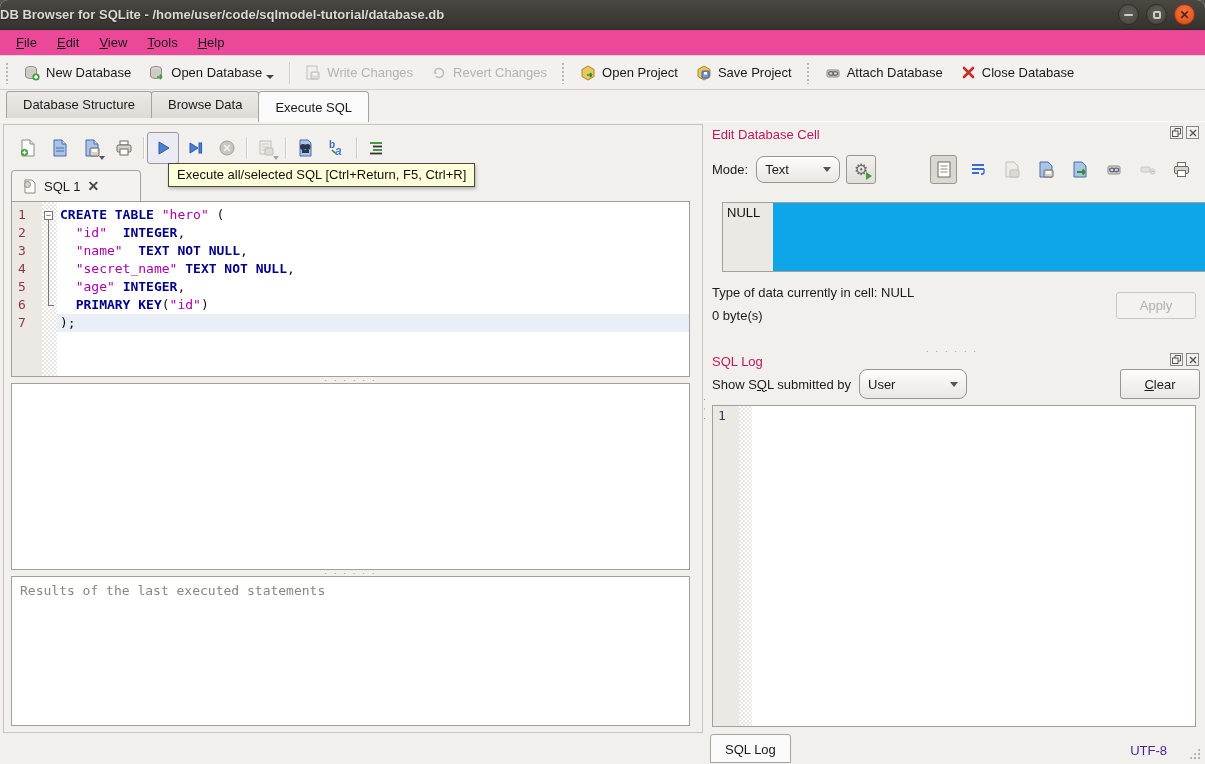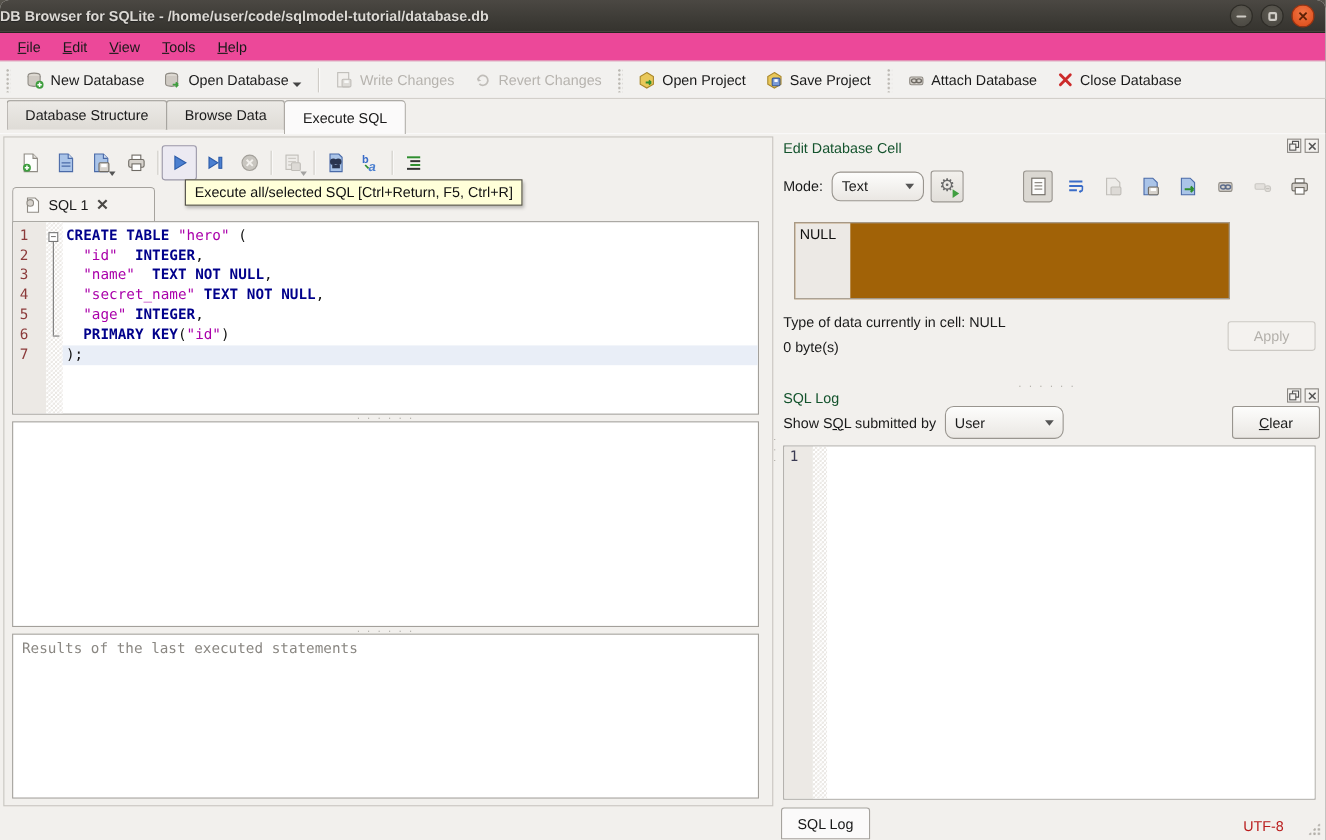--- a/index.html
+++ b/index.html
@@ -77,37 +77,37 @@
   .vsplit .dots { color:#9a978f; font-size:9px; line-height:4px; writing-mode:vertical-lr; letter-spacing:2px; }
 
   .pane2 { position:absolute; left:7px; top:258px; width:679px; height:187px; border:1px solid #a3a09b; background:#fff; }
   .pane3 { position:absolute; left:7px; top:451px; width:679px; height:150px; border:1px solid #a3a09b; background:#fff; padding:6px 8px; font-family:"DejaVu Sans Mono", monospace; font-size:13px; color:#8a8782; }
 
   
   .tooltip { position:absolute; left:168px; top:163px; height:24px; background:#ffffd9; border:1px solid #4a4843; padding:3px 8px; font-size:13px; color:#111; z-index:20; white-space:nowrap; box-shadow:1px 2px 3px rgba(0,0,0,.25); }
 
   
   .right-side { position:absolute; left:708px; top:0; width:497px; height:614px; }
-  .dock-title { position:absolute; left:4px; font-size:13px; color:#14532d; }
+  .dock-title { position:absolute; left:4px; font-size:13px; color:#be185d; }
   .dock-btns { position:absolute; right:6px; display:flex; gap:3px; }
   .dock-btn { width:13px; height:13px; border:1px solid #8a8782; background:#f4f2ef; display:flex; align-items:center; justify-content:center; }
   .dock-btn svg { display:block; }
 
   .mode-row { position:absolute; left:4px; top:33px; display:flex; align-items:center; }
   .combo { height:27px; background:linear-gradient(#fdfdfc,#eae7e3); border:1px solid #99958f; border-radius:8px; display:flex; align-items:center; padding:0 8px; gap:10px; }
   .combo .arrow { width:0; height:0; border-left:4px solid transparent; border-right:4px solid transparent; border-top:5px solid #555; }
   .tool-sq { width:30px; height:29px; border:1px solid #99958f; border-radius:3px; background:linear-gradient(#f2f0ec,#e2dfda); display:flex; align-items:center; justify-content:center; position:relative; }
   .gear-glyph { font-size:16px; color:#6a6a6a; line-height:1; }
   .gear-badge { position:absolute; right:3px; bottom:3px; width:0; height:0; border-top:4px solid transparent; border-bottom:4px solid transparent; border-left:6px solid #3f9e3f; }
 
   .cell-icons { position:absolute; left:222px; top:33px; display:flex; gap:7px; align-items:center; }
   .cell-icon-btn { width:27px; height:29px; display:flex; align-items:center; justify-content:center; border:1px solid transparent; border-radius:3px; }
   .cell-icon-btn.pressed { border-color:#99958f; background:#dbd8d2; }
 
-  .cell-edit { position:absolute; left:14px; top:80px; width:396px; height:70px; border:1px solid #a3a09b; background:#a16207; }
+  .cell-edit { position:absolute; left:14px; top:80px; width:484px; height:70px; border:1px solid #a3a09b; background:#0ea5e9; }
   .cell-edit .nullcol { position:absolute; left:0; top:0; width:50px; height:100%; background:#ece9e5; }
   .cell-edit .nullval { position:absolute; left:4px; top:2px; color:#111; }
 
   .type-info { position:absolute; left:4px; top:163px; }
   .size-info { position:absolute; left:4px; top:186px; }
   .btn { height:27px; background:linear-gradient(#fdfdfc,#eae7e3); border:1px solid #99958f; border-radius:3px; display:flex; align-items:center; justify-content:center; padding:0 18px; }
   .btn.disabled { background:#f4f2ef; border-color:#ccc9c4; color:#b3b0ab; }
   .apply-btn { position:absolute; left:408px; top:170px; width:80px; }
 
   
@@ -118,21 +118,21 @@
     background-image:linear-gradient(45deg,#e9e6e2 25%,transparent 25%,transparent 75%,#e9e6e2 75%),linear-gradient(45deg,#e9e6e2 25%,transparent 25%,transparent 75%,#e9e6e2 75%);
     background-size:4px 4px; background-position:0 0,2px 2px; }
 
   
   .btabs { position:absolute; left:2px; top:612px; display:flex; align-items:flex-end; }
   .btab { height:26px; padding:5px 14px; background:linear-gradient(#eceae6,#dedbd6); border:1px solid #a6a39e; margin-right:-1px; border-radius:3px 3px 0 0; }
   .btab.active { background:#fbfafa; height:29px; padding-top:7px; position:relative; z-index:2; }
 
   
   .statusbar { position:absolute; left:0; top:735px; width:100%; height:29px; background:#f2f0ed; }
-  .encoding { position:absolute; right:38px; top:8px; color:#b91c1c; }
+  .encoding { position:absolute; right:38px; top:8px; color:#4c1d95; }
   .grip { position:absolute; right:4px; bottom:4px; width:13px; height:13px;
     background-image:radial-gradient(circle,#b3b0aa 1px,transparent 1.3px); background-size:4px 4px; background-position:bottom right;
     clip-path:polygon(100% 0,100% 100%,0 100%); }
 
   svg { overflow:visible; }
 </style>
 </head>
 <body>
 
 <div class="window">

